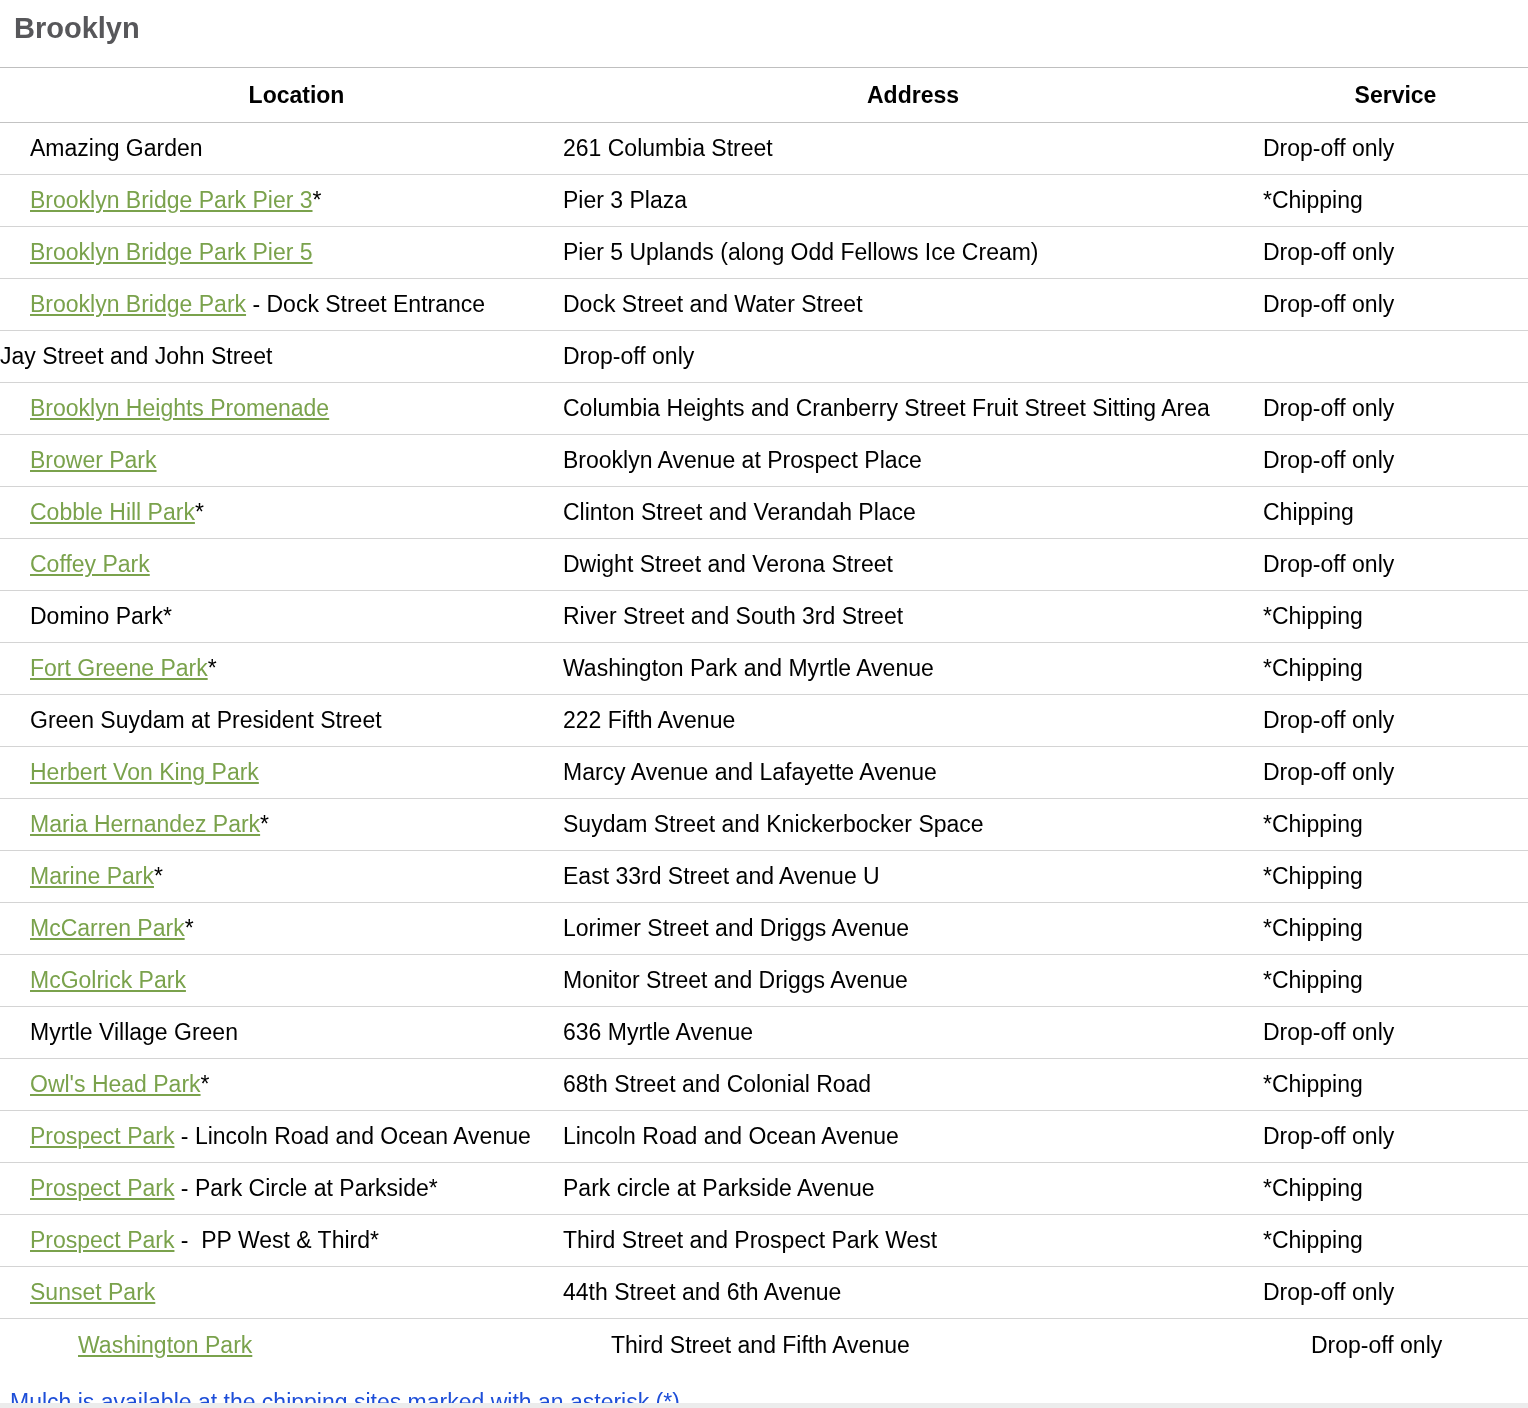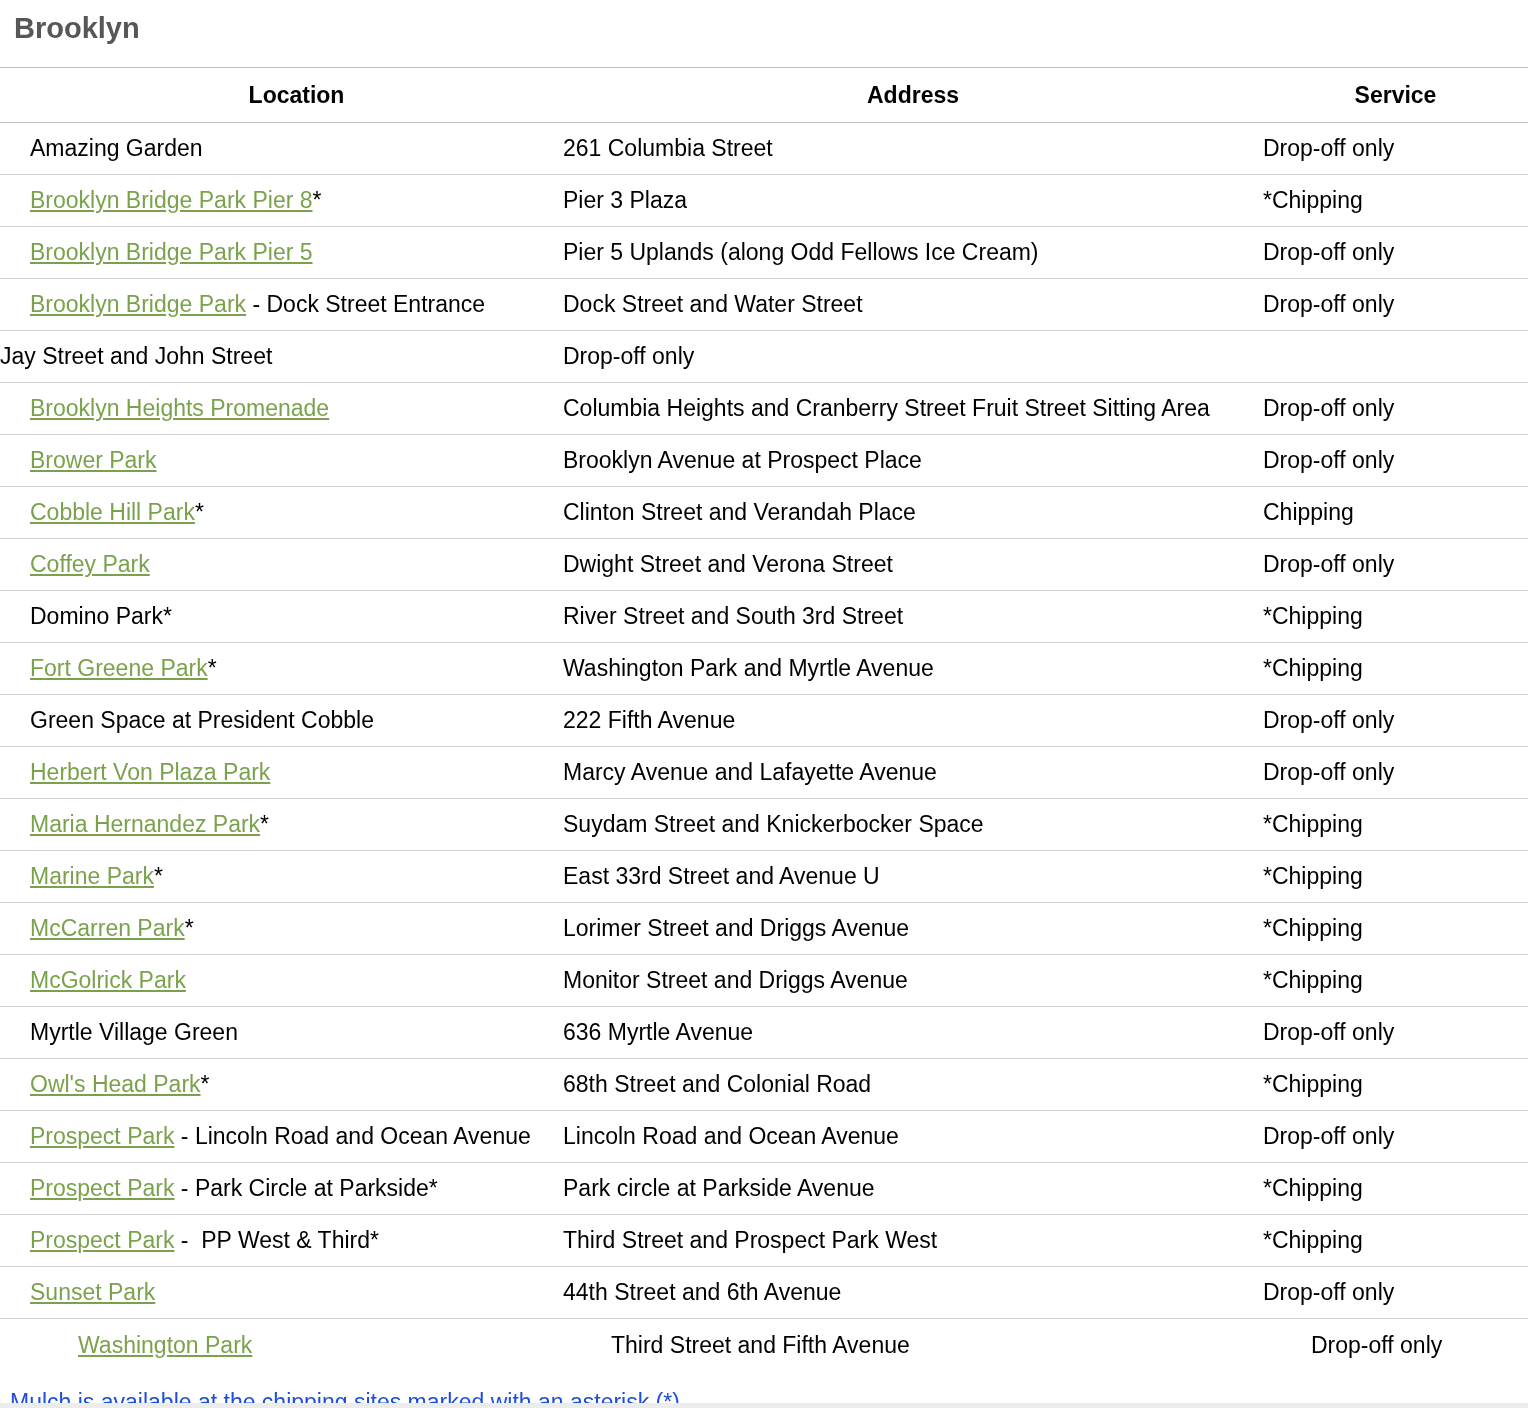--- a/index.html
+++ b/index.html
@@ -76,21 +76,21 @@
 </div>
 
 <div id="table-body">
   <div class="grid-row data-row">
     <div class="cell-location"><span class="loc-suffix">Amazing Garden</span></div>
     <div class="cell-address">261 Columbia Street</div>
     <div class="cell-service">Drop-off only</div>
   </div>
 
   <div class="grid-row data-row">
-    <div class="cell-location"><a class="loc-link">Brooklyn Bridge Park Pier 8</a><span class="loc-suffix">*</span></div>
+    <div class="cell-location"><a class="loc-link">Brooklyn Bridge Park Pier 3</a><span class="loc-suffix">*</span></div>
     <div class="cell-address">Pier 3 Plaza</div>
     <div class="cell-service">*Chipping</div>
   </div>
 
   <div class="grid-row data-row">
     <div class="cell-location"><a class="loc-link">Brooklyn Bridge Park Pier 5</a><span class="loc-suffix"></span></div>
     <div class="cell-address">Pier 5 Uplands (along Odd Fellows Ice Cream)</div>
     <div class="cell-service">Drop-off only</div>
   </div>
 
@@ -135,27 +135,27 @@
     <div class="cell-service">*Chipping</div>
   </div>
 
   <div class="grid-row data-row">
     <div class="cell-location"><a class="loc-link">Fort Greene Park</a><span class="loc-suffix">*</span></div>
     <div class="cell-address">Washington Park and Myrtle Avenue</div>
     <div class="cell-service">*Chipping</div>
   </div>
 
   <div class="grid-row data-row">
-    <div class="cell-location"><span class="loc-suffix">Green Space at President Cobble</span></div>
+    <div class="cell-location"><span class="loc-suffix">Green Suydam at President Street</span></div>
     <div class="cell-address">222 Fifth Avenue</div>
     <div class="cell-service">Drop-off only</div>
   </div>
 
   <div class="grid-row data-row">
-    <div class="cell-location"><a class="loc-link">Herbert Von Plaza Park</a><span class="loc-suffix"></span></div>
+    <div class="cell-location"><a class="loc-link">Herbert Von King Park</a><span class="loc-suffix"></span></div>
     <div class="cell-address">Marcy Avenue and Lafayette Avenue</div>
     <div class="cell-service">Drop-off only</div>
   </div>
 
   <div class="grid-row data-row">
     <div class="cell-location"><a class="loc-link">Maria Hernandez Park</a><span class="loc-suffix">*</span></div>
     <div class="cell-address">Suydam Street and Knickerbocker Space</div>
     <div class="cell-service">*Chipping</div>
   </div>
 

